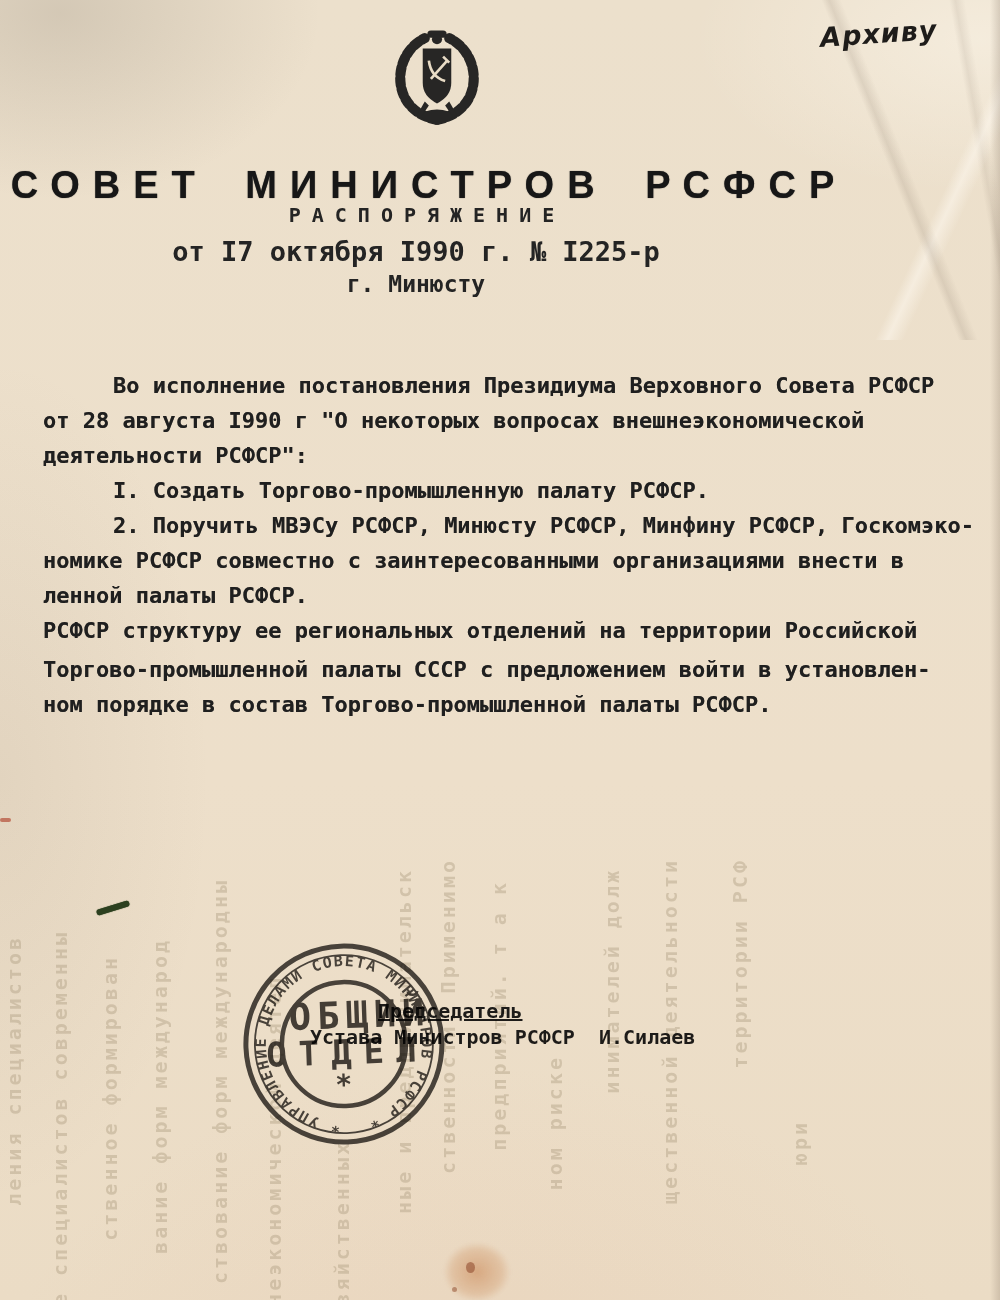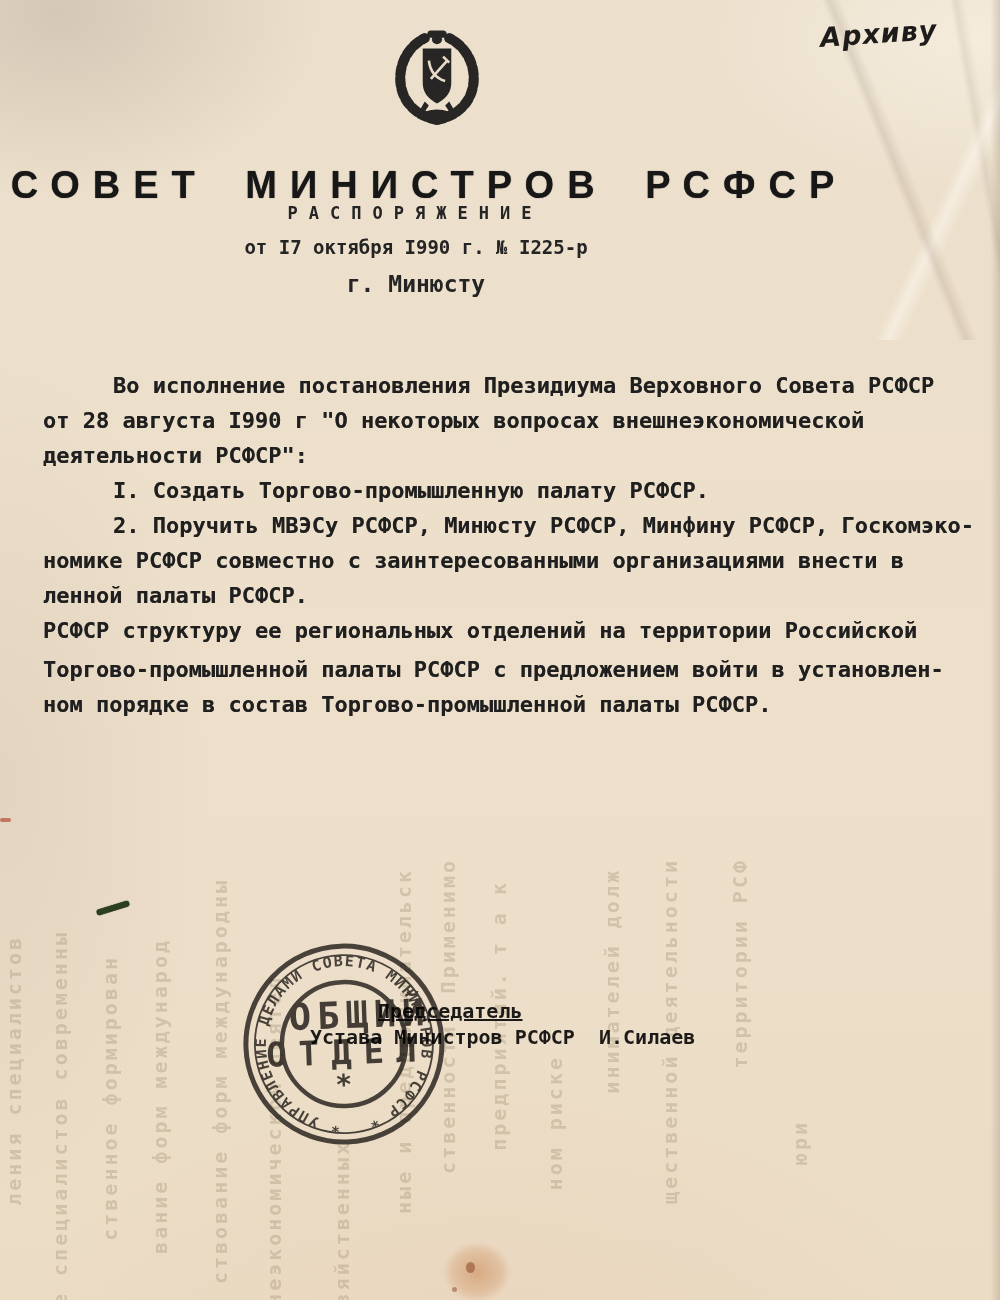--- a/index.html
+++ b/index.html
@@ -34,26 +34,26 @@
   }
   .emblem{position:absolute;left:386px;top:26px;opacity:.93;}
   .header{position:absolute;left:0;top:0;width:858px;text-align:center;}
   .org-title{
     position:absolute;left:0;top:144px;width:858px;
     font-family:"Liberation Sans",sans-serif;font-weight:bold;
     font-size:38px;letter-spacing:13px;word-spacing:14px;color:#171717;
     text-shadow:0 0 1px rgba(25,25,25,.75);white-space:nowrap;margin-top:20px;
   }
   .doc-type{
-    position:absolute;left:0;top:203px;width:830px;text-align:center;
-    font-size:17px;font-weight:bold;letter-spacing:11px;color:#242424;
+    position:absolute;left:12px;top:203px;width:830px;text-align:center;
+    font-size:20px;font-weight:bold;letter-spacing:11px;color:#242424;
   }
   .date-line{
     position:absolute;left:0;top:236px;width:832px;text-align:center;
-    font-size:19px;font-weight:bold;color:#242424;white-space:pre;
+    font-size:27px;font-weight:bold;color:#242424;white-space:pre;
   }
   .city-line{
     position:absolute;left:0;top:271px;width:832px;text-align:center;
     font-size:23px;font-weight:bold;color:#242424;white-space:pre;
   }
   .body-text{position:absolute;left:43px;top:368px;width:940px;color:#1f1f1f;}
   .bline{
     font-size:22px;line-height:35px;font-weight:bold;white-space:pre;
     text-shadow:0 0 .6px rgba(30,30,30,.6);
   }
@@ -128,21 +128,21 @@
       </div>
       <div class="para">
         <div class="bline indent">2. Поручить МВЭСу РСФСР, Минюсту РСФСР, Минфину РСФСР, Госкомэко-</div>
         <div class="bline">номике РСФСР совместно с заинтересованными организациями внести в</div>
         <div class="bline">ленной палаты РСФСР.</div>
       </div>
       <div class="para">
         <div class="bline">РСФСР структуру ее региональных отделений на территории Российской</div>
       </div>
       <div class="para">
-        <div class="bline">Торгово-промышленной палаты РСФСР с предложением войти в установлен-</div>
+        <div class="bline">Торгово-промышленной палаты СССР с предложением войти в установлен-</div>
         <div class="bline">ном порядке в состав Торгово-промышленной палаты РСФСР.</div>
       </div>
     </div>
 
   <div class="bleed-layer">
       <div class="bleed" style="left: 2px; top: 935px;">ления специалистов</div>
       <div class="bleed" style="left: 48px; top: 930px;">ние специалистов современны</div>
       <div class="bleed" style="left: 98px; top: 955px;">ственное формирован</div>
       <div class="bleed" style="left: 148px; top: 938px;">вание форм международ</div>
       <div class="bleed" style="left: 208px; top: 878px;">ствование форм международны</div>

